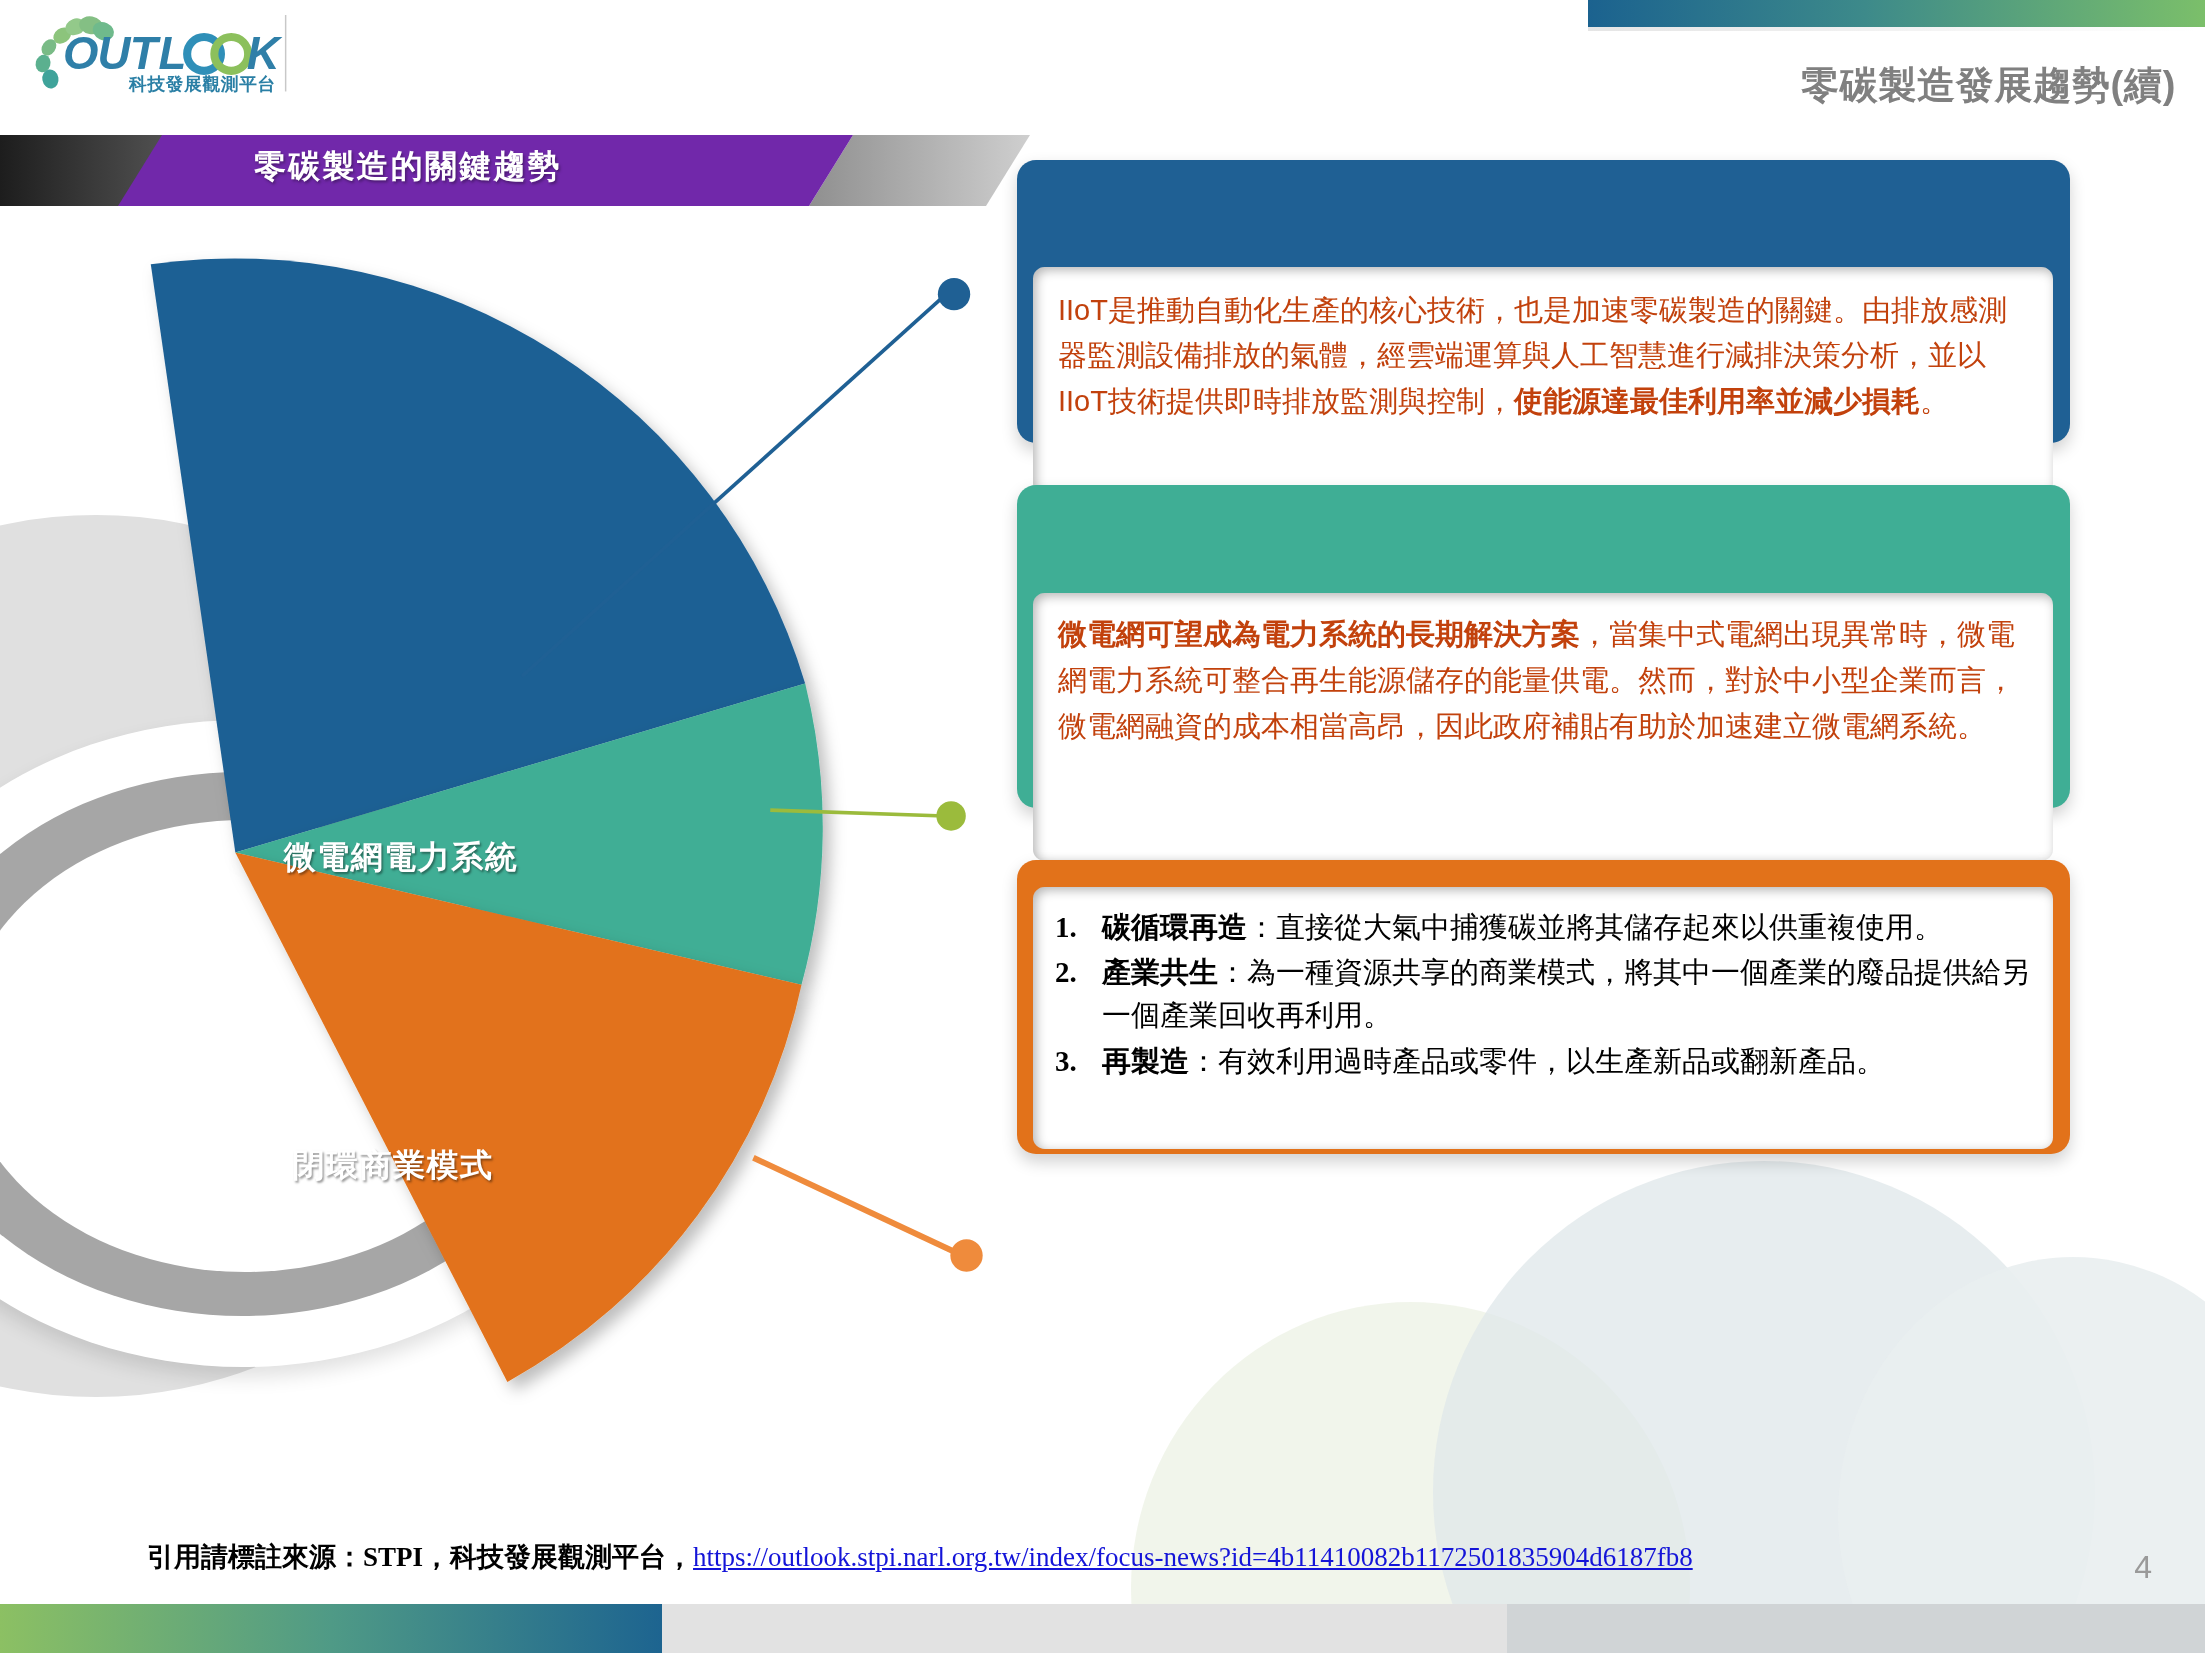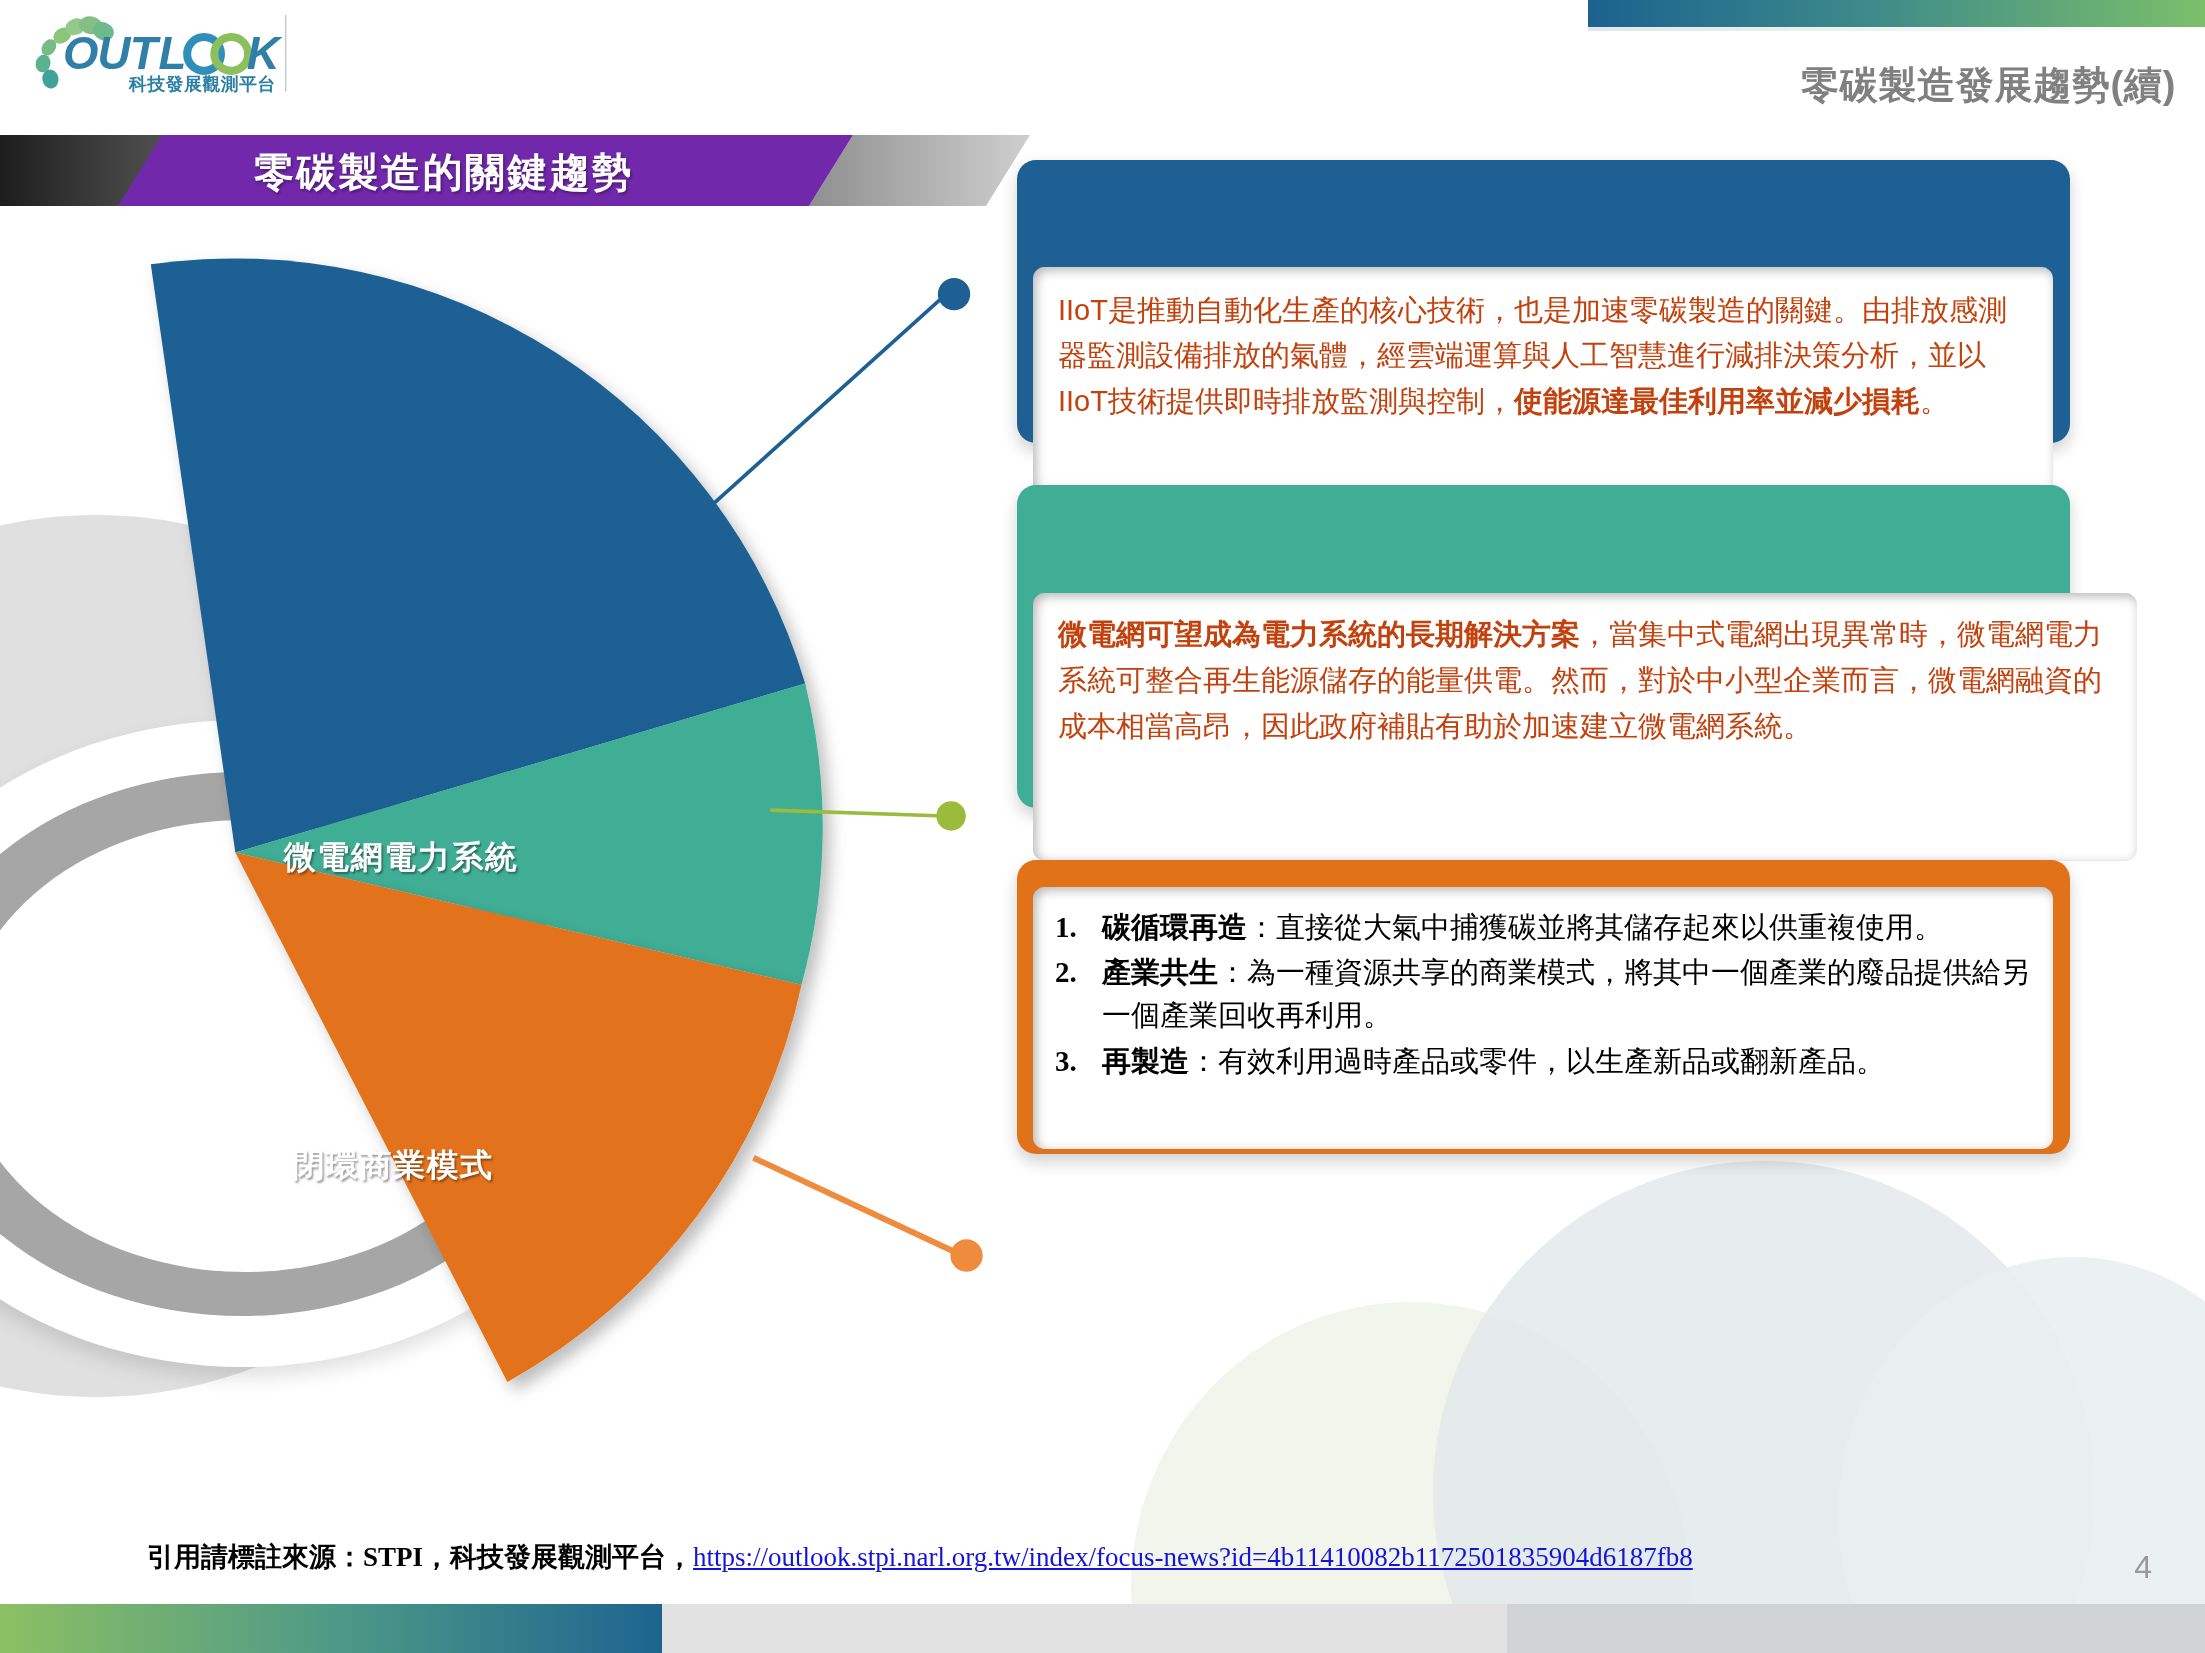--- a/index.html
+++ b/index.html
@@ -41,21 +41,21 @@
 
   
   .banner-wrap{position:absolute;left:0;top:135px;width:1029px;height:71px;}
   .banner-dark{position:absolute;left:0;top:0;width:250px;height:71px;
       background:linear-gradient(90deg,#1d1d1d 0%,#6b6b6b 100%);}
   .banner-purple{position:absolute;left:118px;top:0;width:735px;height:71px;
       background:#7128aa;clip-path:polygon(44px 0,100% 0,calc(100% - 44px) 100%,0 100%);}
   .banner-gray{position:absolute;left:809px;top:0;width:221px;height:71px;
       background:linear-gradient(90deg,#8f8f8f 0%,#cfcfcf 100%);
       clip-path:polygon(44px 0,100% 0,calc(100% - 44px) 100%,0 100%);}
-  .banner-text{position:absolute;left:254px;top:10.3px;font-size:40px;font-weight:bold;
+  .banner-text{position:absolute;left:254px;top:10.3px;font-size:32px;font-weight:bold;
       color:#ffffff;letter-spacing:2.2px;
       text-shadow:1.5px 1.5px 2.9px rgba(0,0,0,.35);}
 
   
   .pie{position:absolute;left:0px;top:279px;width:853px;height:1147px;}
 
   .wedge-label{position:absolute;color:#ffffff;font-weight:bold;text-align:center;
       text-shadow:1.5px 1.5px 2.2px rgba(0,0,0,.40);line-height:1.22;}
 
   .label-blue{left:147px;top:147px;width:316px;font-size:32px;}
@@ -75,21 +75,21 @@
       box-shadow:inset 2.9px 2.9px 10.3px rgba(0,0,0,.30);
       box-sizing:border-box;}
   .card-text{font-size:29px;line-height:1.58;color:#c2410c;
       font-family:"Liberation Sans","DejaVu Sans",sans-serif;}
   .card-text b{font-weight:bold;}
 
   #card1{left:1017px;top:160px;width:1053px;height:283px;background:#1f6094;}
   #card1 .card-inner{left:16px;top:107px;width:1020px;height:228px;padding:20.6px 25px;}
 
   #card2{left:1017px;top:485px;width:1053px;height:323px;background:#3fae95;}
-  #card2 .card-inner{left:16px;top:108px;width:1104px;height:268px;padding:19px 25px;}
+  #card2 .card-inner{left:16px;top:108px;width:1020px;height:268px;padding:19px 25px;}
 
   #card3{left:1017px;top:860px;width:1053px;height:294px;background:#e2721a;}
   #card3 .card-inner{left:16px;top:26.5px;width:1020px;height:262px;padding:19px 22px;}
 
   
   ol.numlist{margin:0;padding:0;list-style:none;}
   ol.numlist li{display:flex;align-items:flex-start;font-size:29px;line-height:1.48;
       color:#000;margin-bottom:2.9px;}
   ol.numlist li .num{flex:0 0 47px;font-weight:bold;
       font-family:"Liberation Serif","DejaVu Serif",serif;font-size:29px;}

